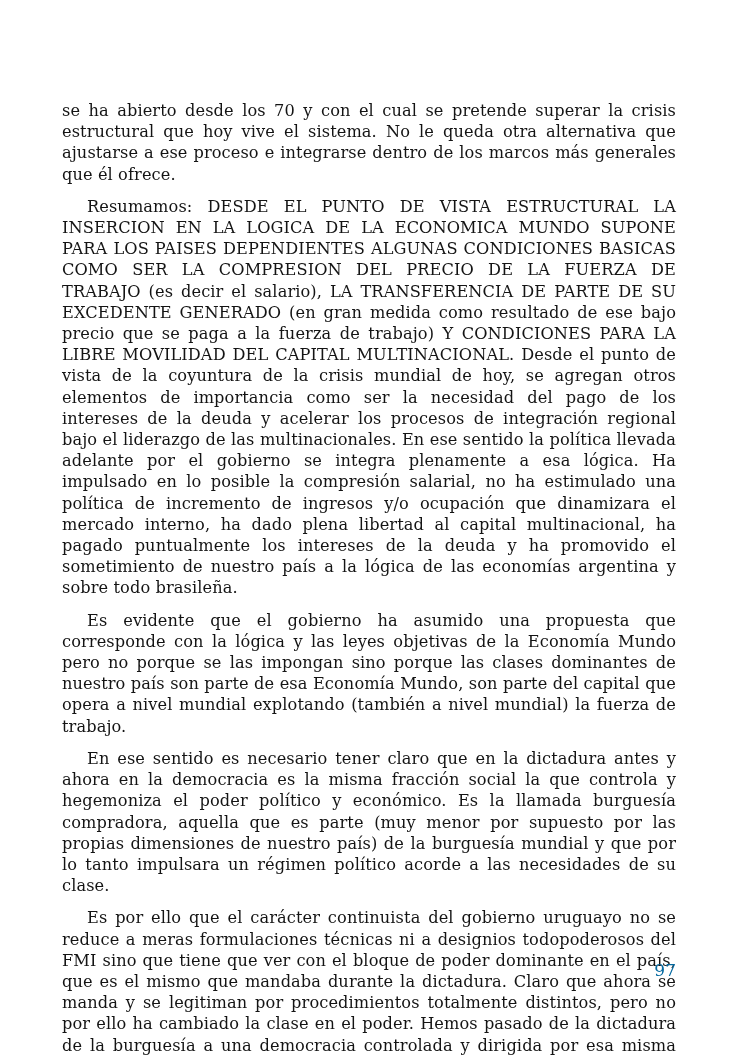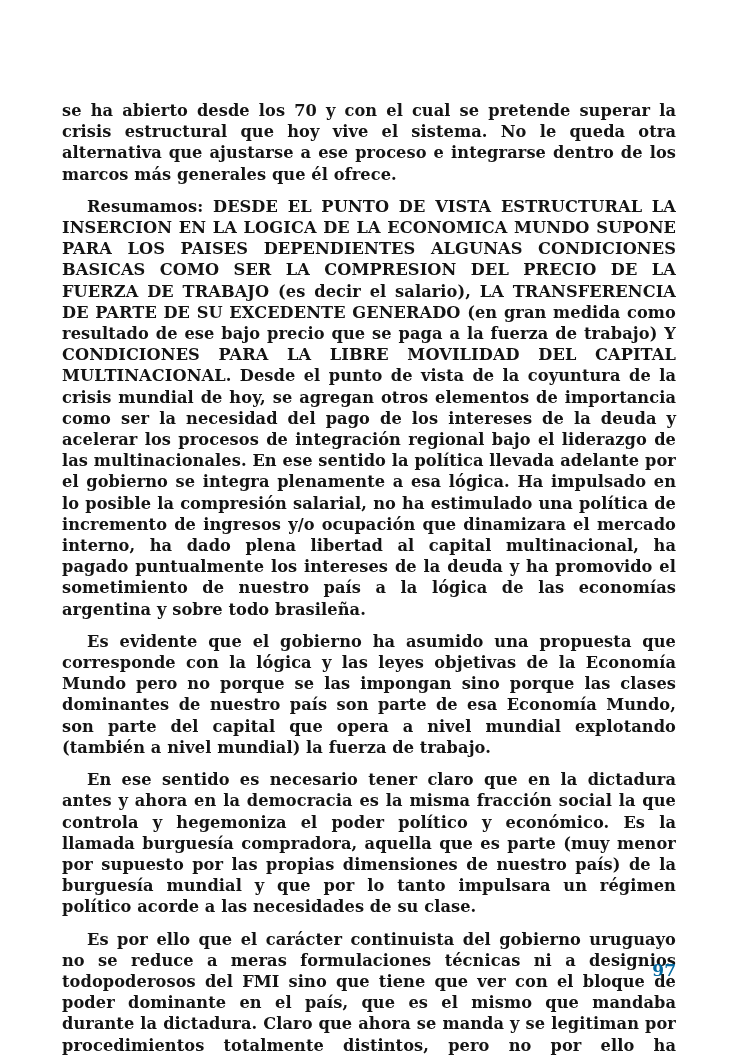--- a/index.html
+++ b/index.html
@@ -8,21 +8,20 @@
     background: #ffffff;
   }
   .page {
     position: relative;
     width: 737px;
     height: 1056px;
     background: #ffffff;
     font-family: "DejaVu Serif", "Liberation Serif", serif;
     color: #141414;
     overflow: hidden;
-    font-weight: bold;
   }
   .text-block {
     position: absolute;
     left: 62px;
     top: 100px;
     width: 614px;
   }
   .para {
     margin: 0 0 11px 0;
     font-size: 16.2px;

